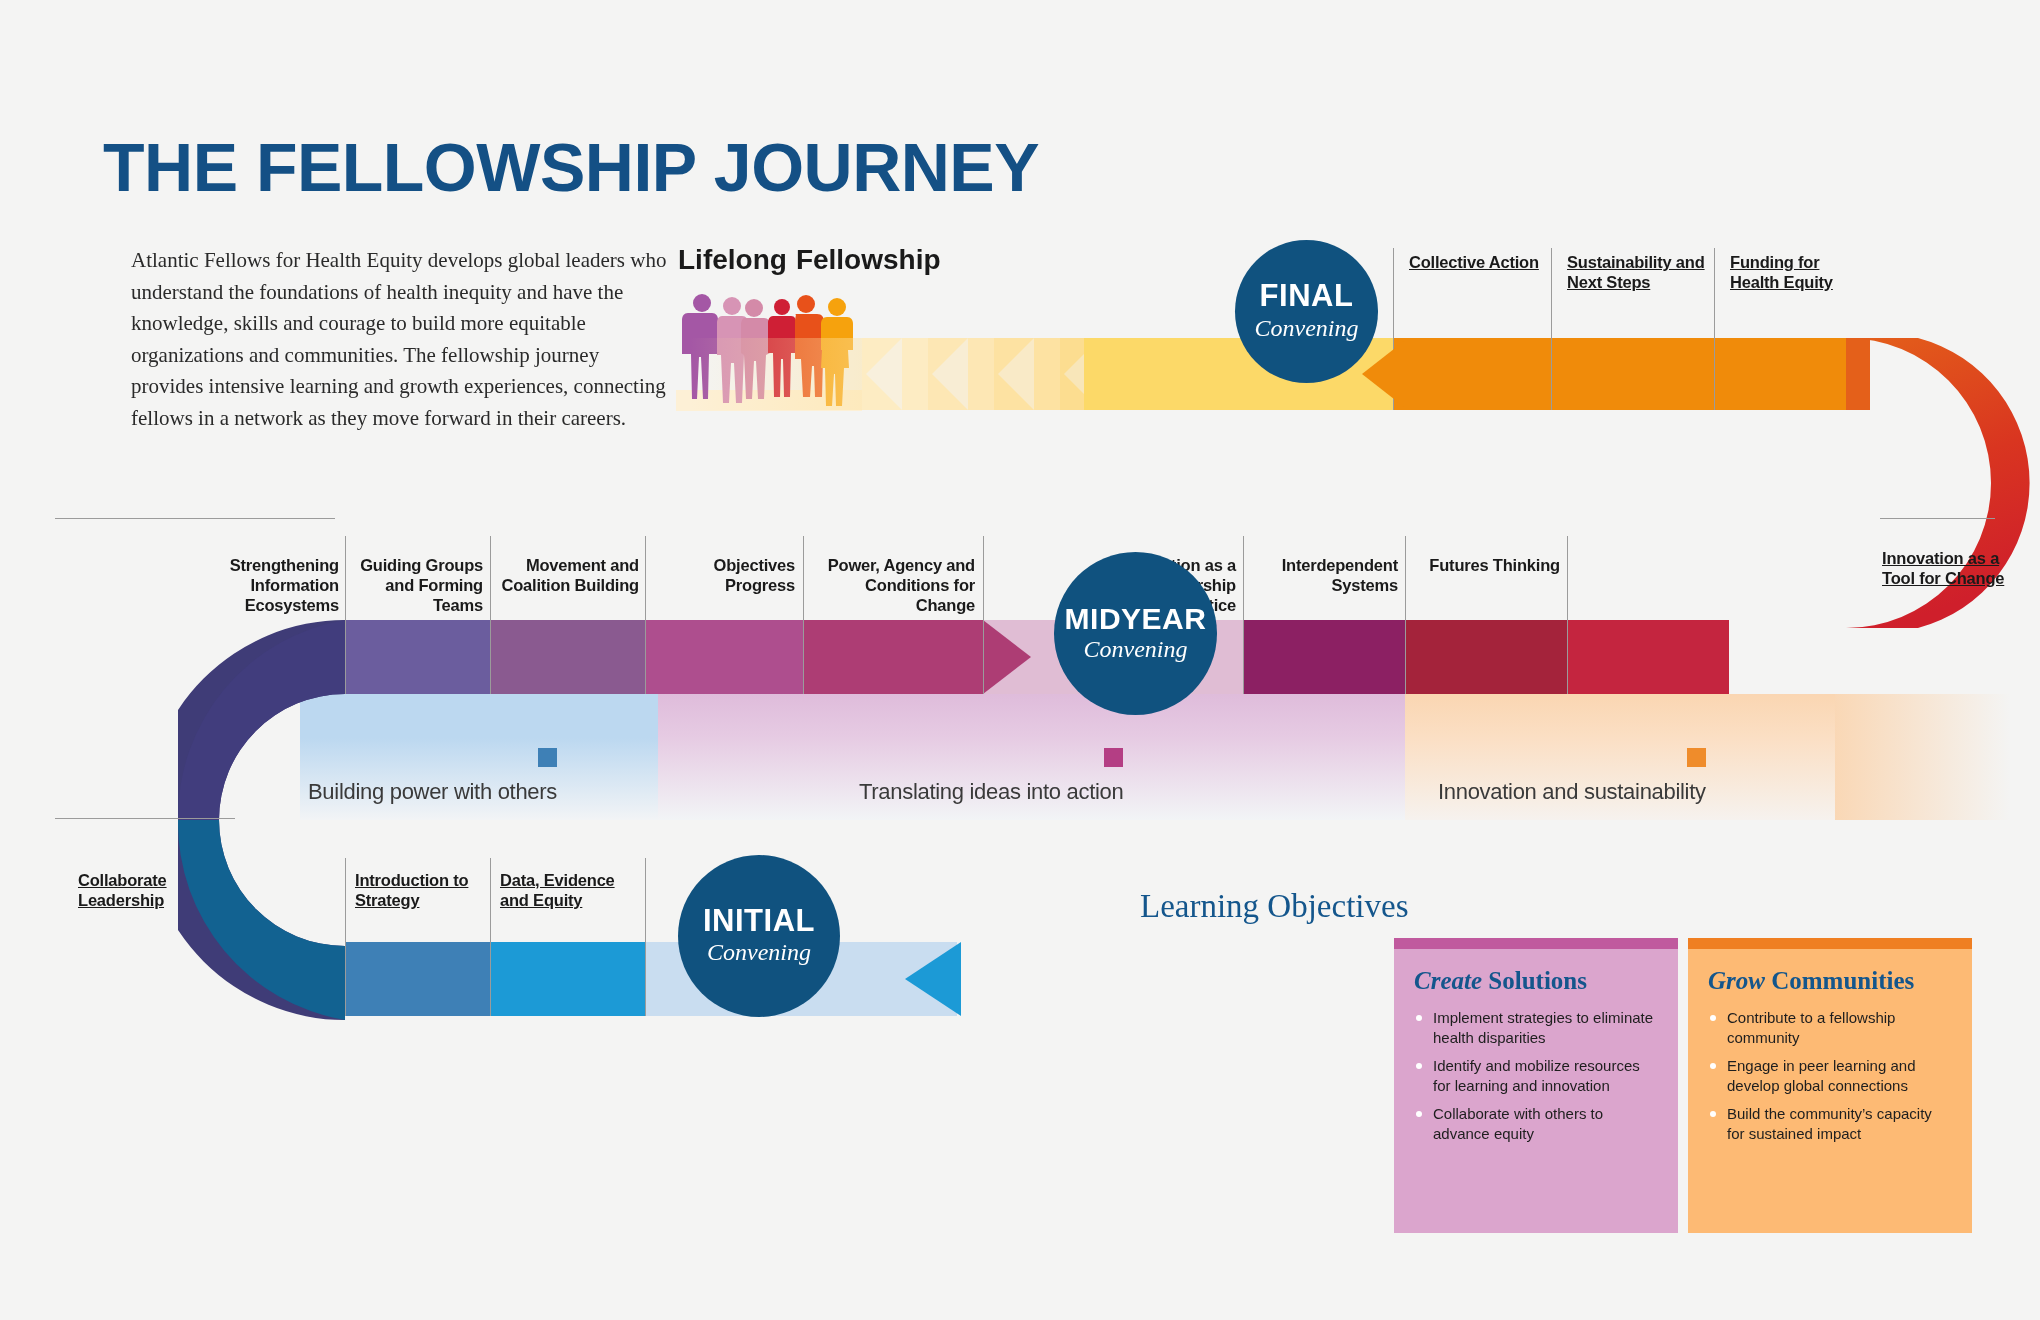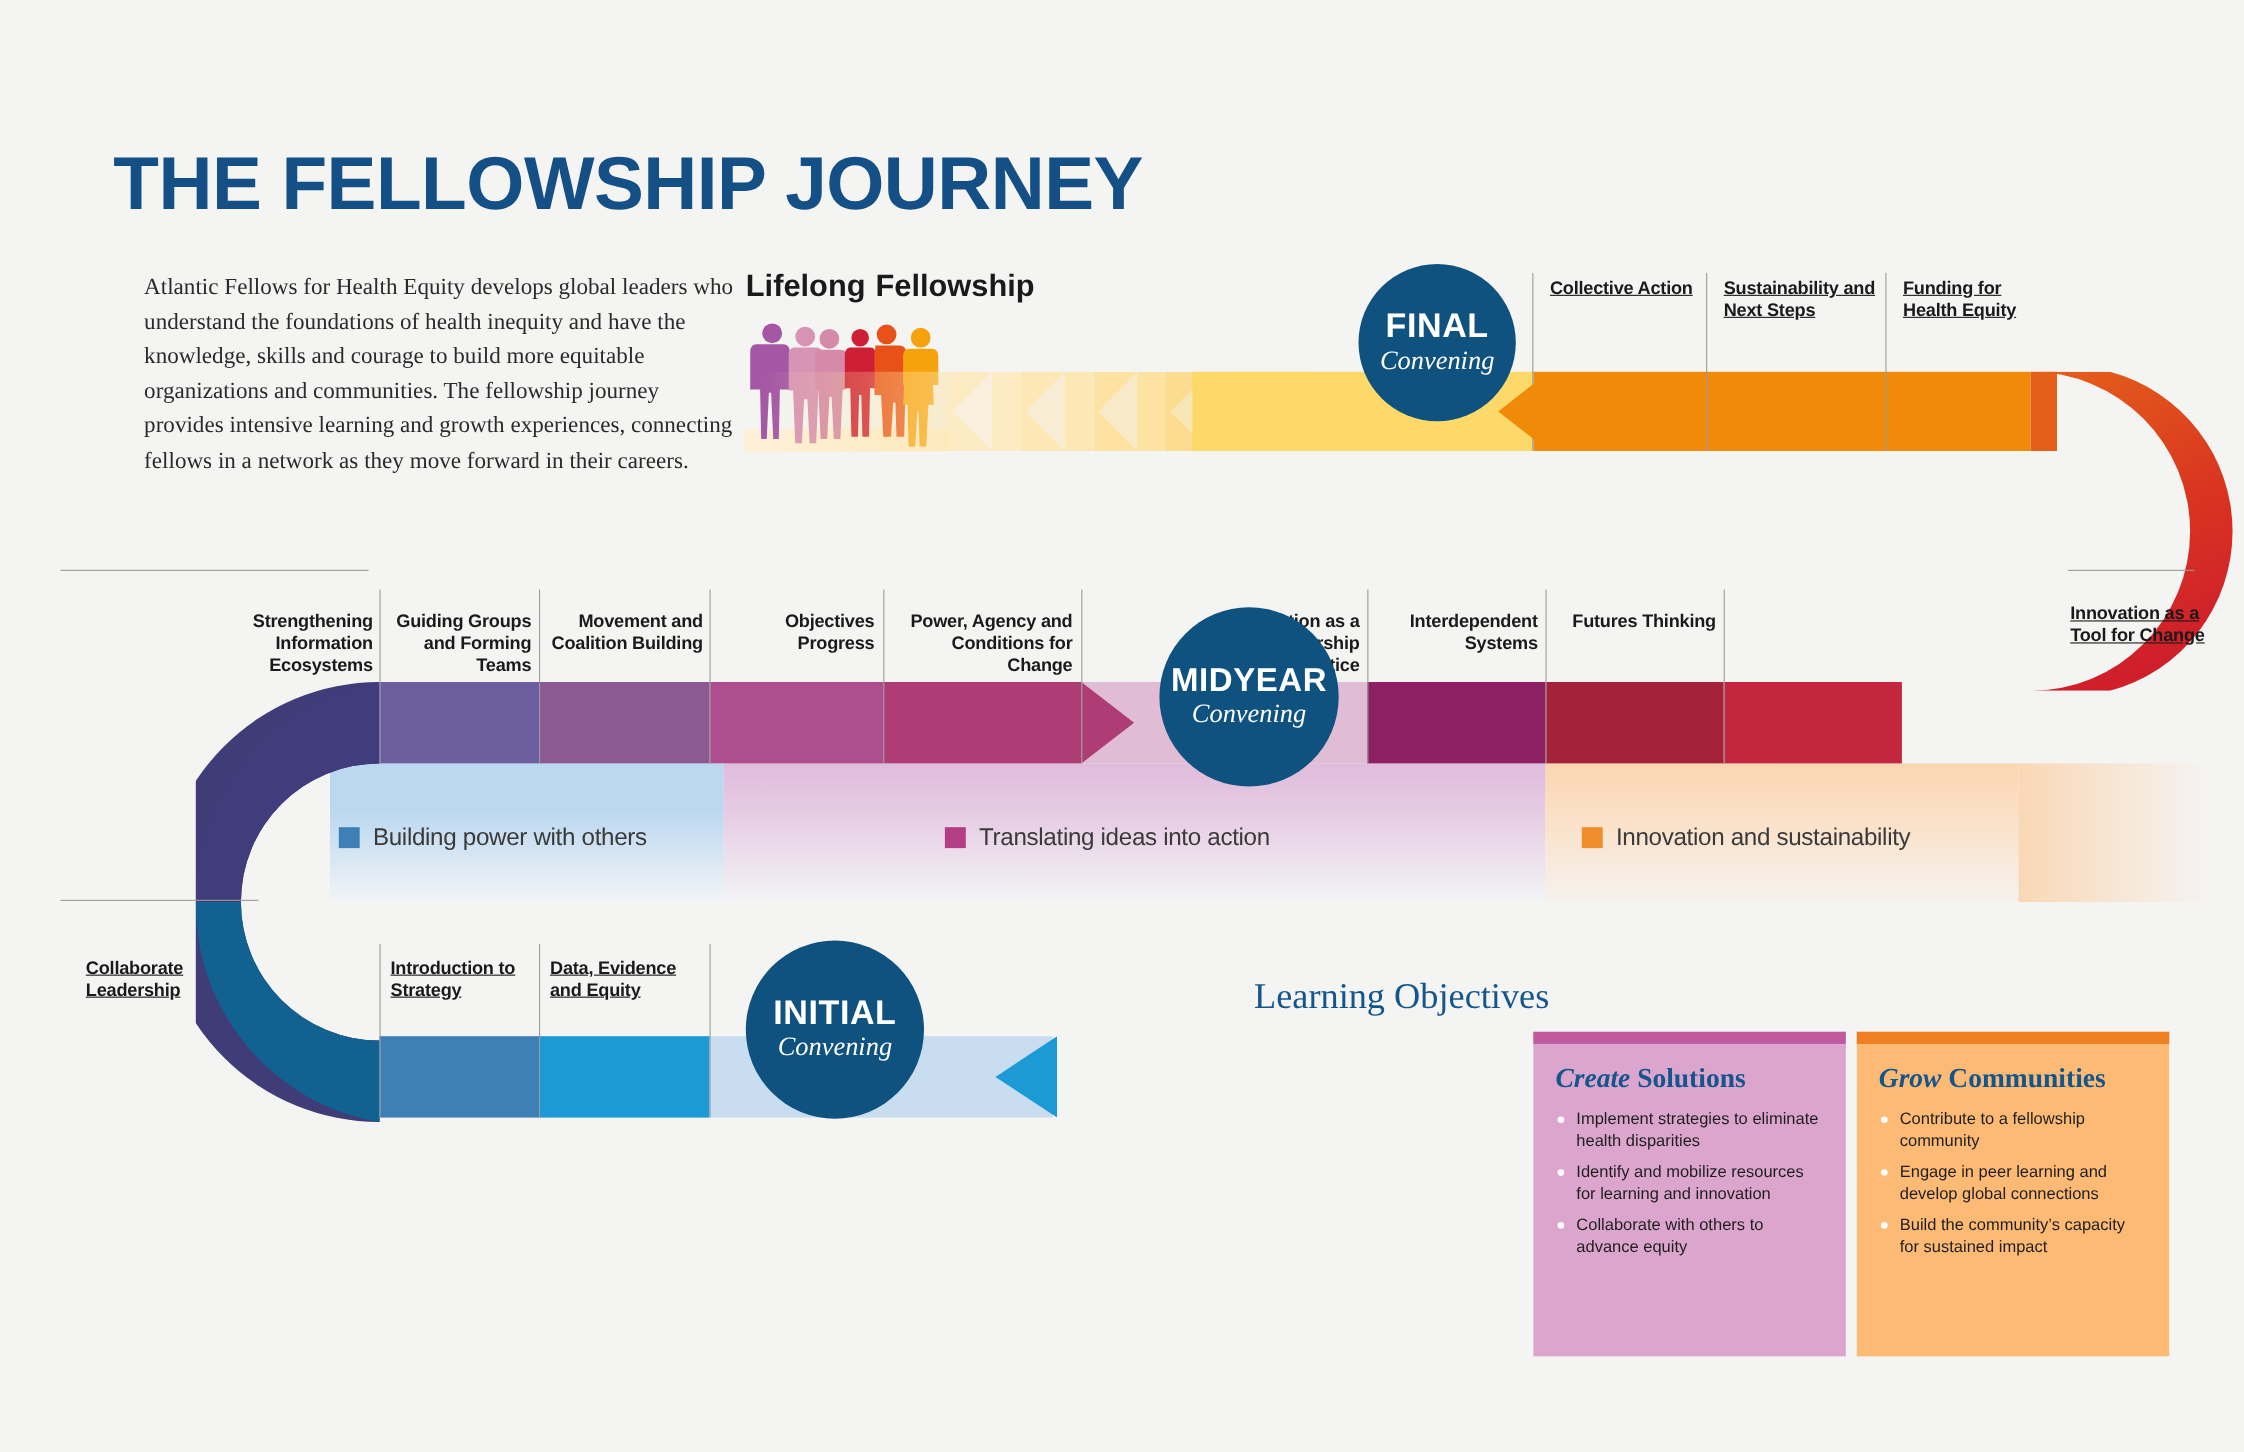--- a/index.html
+++ b/index.html
@@ -125,21 +125,21 @@
     color:#fff; z-index: 30;
   }
   .conv .big { font-size: 31px; font-weight: 700; letter-spacing: 0.5px; line-height: 1.05; }
   .conv .sub { font-family: "Liberation Serif", serif; font-style: italic; font-size: 24px; line-height:1.25; }
   #conv-final { left: 1235px; top: 240px; width: 143px; height: 143px; }
   #conv-mid   { left: 1054px; top: 552px; width: 163px; height: 163px; }
   #conv-mid .big { font-size: 30px; }
   #conv-initial { left: 678px; top: 855px; width: 162px; height: 162px; }
 
   
-  .legend { position:absolute; display:flex; align-items:center; gap: 12px; z-index: 20; }
+  .legend { position:absolute; display:flex; align-items:flex-end; gap: 12px; z-index: 20; flex-direction: column; }
   .legend .sw { width: 19px; height: 19px; display:block; }
   .legend .tx { font-size: 22px; color: #3a3a3a; letter-spacing: -0.3px; }
   #leg1 { left: 308px; top: 748px; }
   #leg2 { left: 859px; top: 748px; }
   #leg3 { left: 1438px; top: 748px; }
 
   
   #lo-title {
     position:absolute; left: 1140px; top: 888px;
     font-family: "Liberation Serif", serif;

